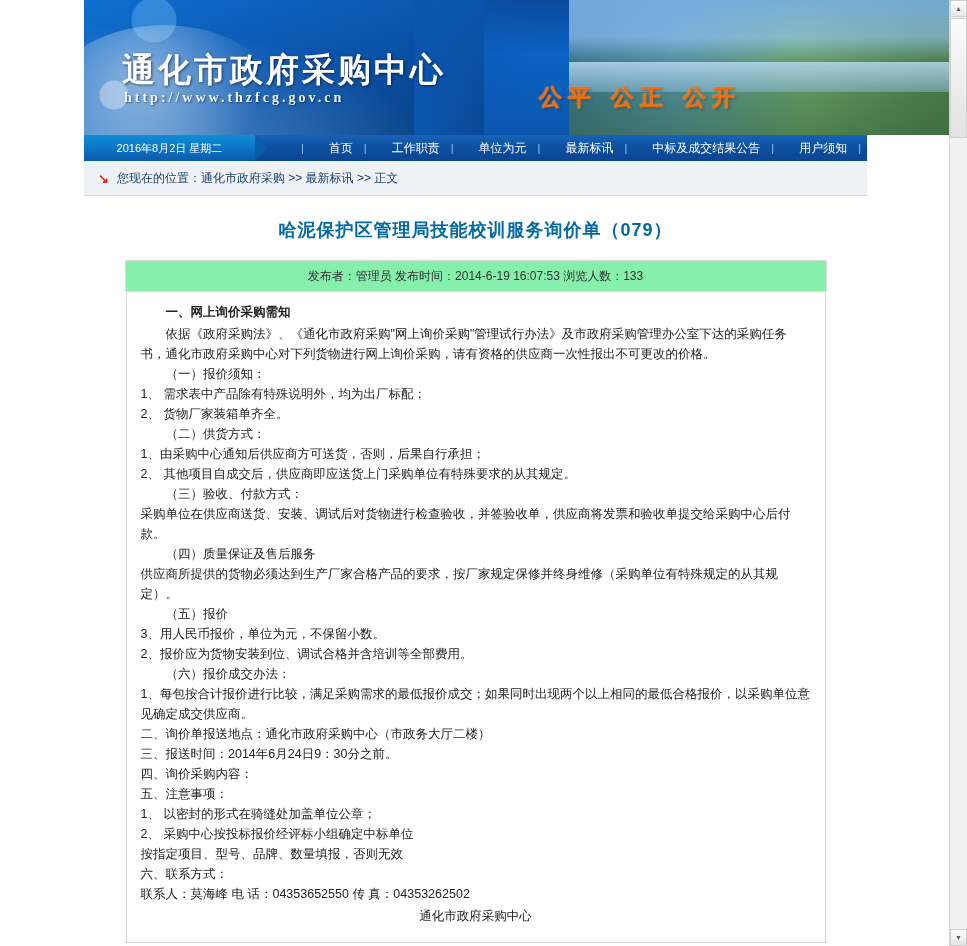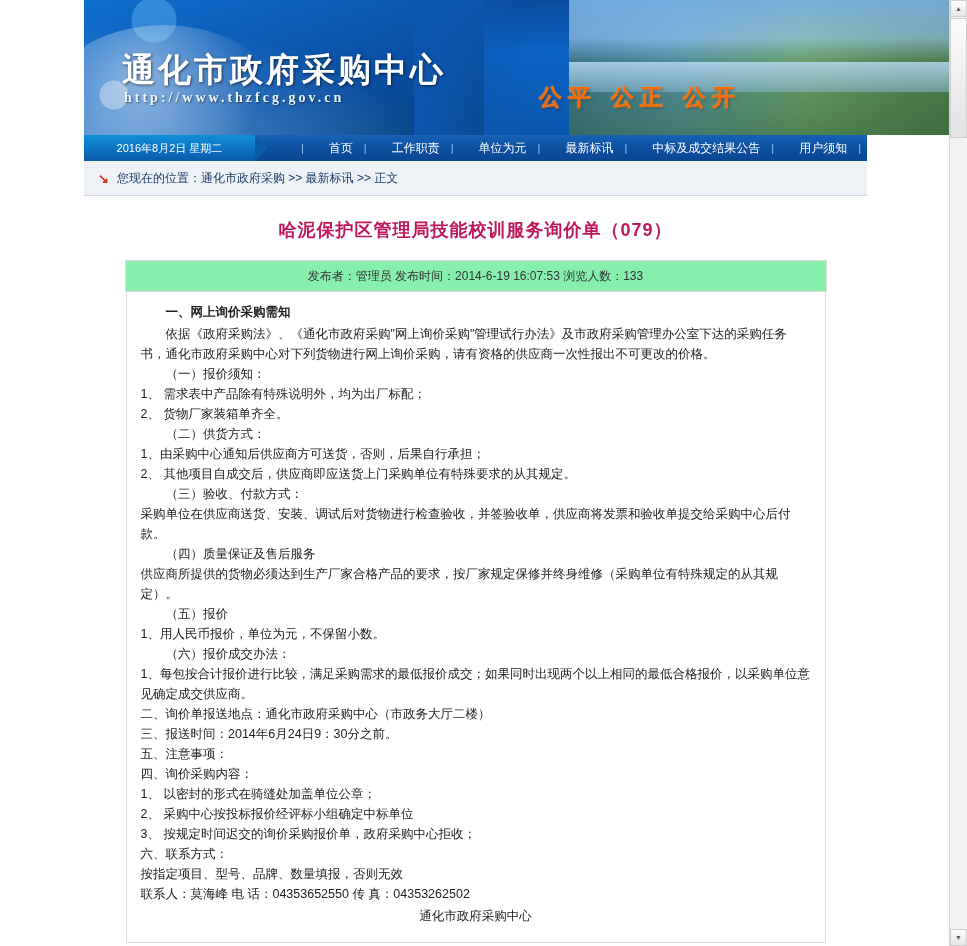--- a/index.html
+++ b/index.html
@@ -193,21 +193,21 @@
     color: #d03018;
     font-weight: bold;
     margin: 0 8px 0 14px;
     font-size: 13px;
   }
   .crumb-text { color: #1b3c66; }
 
   
   .article-title {
     text-align: center;
-    color: #be185d;
+    color: #0369a1;
     font-size: 18px;
     font-weight: bold;
     padding: 22px 0 18px 0;
     letter-spacing: 1px;
   }
   .meta-box {
     width: 700px;
     margin: 0 auto;
     height: 30px;
     line-height: 30px;
@@ -290,32 +290,32 @@
         <p>1、 需求表中产品除有特殊说明外，均为出厂标配；</p>
         <p>2、 货物厂家装箱单齐全。</p>
         <p class="indent">（二）供货方式：</p>
         <p>1、由采购中心通知后供应商方可送货，否则，后果自行承担；</p>
         <p>2、 其他项目自成交后，供应商即应送货上门采购单位有特殊要求的从其规定。</p>
         <p class="indent">（三）验收、付款方式：</p>
         <p>采购单位在供应商送货、安装、调试后对货物进行检查验收，并签验收单，供应商将发票和验收单提交给采购中心后付款。</p>
         <p class="indent">（四）质量保证及售后服务</p>
         <p>供应商所提供的货物必须达到生产厂家合格产品的要求，按厂家规定保修并终身维修（采购单位有特殊规定的从其规定）。</p>
         <p class="indent">（五）报价</p>
-        <p>1、用人民币报价，单位为元，不保留小数。</p>
+        <p>3、用人民币报价，单位为元，不保留小数。</p>
+        <p>2、报价应为货物安装到位、调试合格并含培训等全部费用。</p>
         <p class="indent">（六）报价成交办法：</p>
         <p>1、每包按合计报价进行比较，满足采购需求的最低报价成交；如果同时出现两个以上相同的最低合格报价，以采购单位意见确定成交供应商。</p>
         <p>二、询价单报送地点：通化市政府采购中心（市政务大厅二楼）</p>
         <p>三、报送时间：2014年6月24日9：30分之前。</p>
+        <p>四、询价采购内容：</p>
         <p>五、注意事项：</p>
-        <p>四、询价采购内容：</p>
         <p>1、 以密封的形式在骑缝处加盖单位公章；</p>
         <p>2、 采购中心按投标报价经评标小组确定中标单位</p>
-        <p>3、 按规定时间迟交的询价采购报价单，政府采购中心拒收；</p>
+        <p>按指定项目、型号、品牌、数量填报，否则无效</p>
         <p>六、联系方式：</p>
-        <p>按指定项目、型号、品牌、数量填报，否则无效</p>
         <p>联系人：莫海峰 电 话：04353652550 传 真：04353262502</p>
         <p></p>
         <p class="sign">通化市政府采购中心</p>
 
       </div>
 
     </div>
   </div>
 
   <div class="scrollbar">

